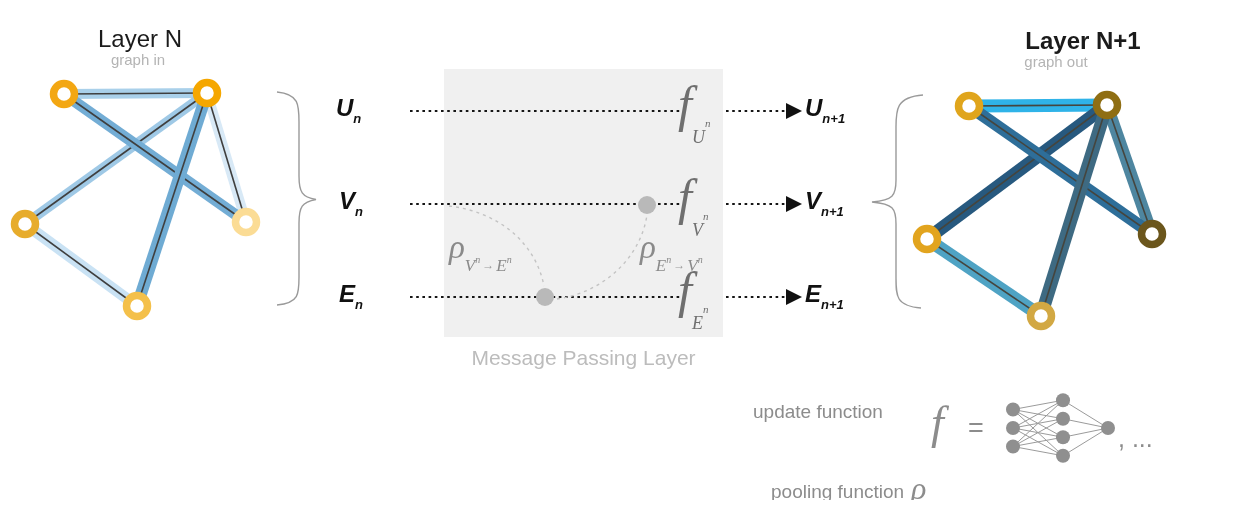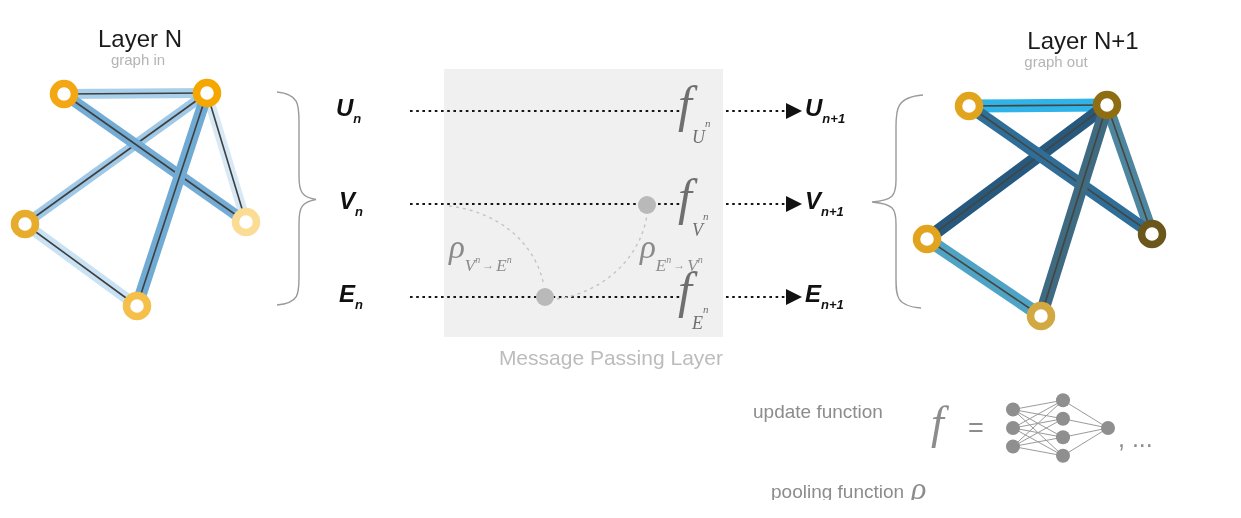--- a/index.html
+++ b/index.html
@@ -15,21 +15,21 @@
   .var-sub{font-size:13px;font-weight:700;font-style:italic;vertical-align:-7px;}
   .f-wrap{color:#6f6f6f;}
   .f-sym{font-family:"Liberation Serif",serif;font-style:italic;font-size:50px;}
   .f-sub{font-family:"Liberation Serif",serif;font-style:italic;font-size:18px;vertical-align:-22px;}
   .f-subsub{font-family:"Liberation Serif",serif;font-style:italic;font-size:11px;vertical-align:-6px;}
   .rho-wrap{color:#8a8a8a;}
   .rho-sym{font-family:"Liberation Serif",serif;font-style:italic;font-size:33px;}
   .rho-sub{font-family:"Liberation Serif",serif;font-style:italic;font-size:17px;vertical-align:-13px;}
   .rho-subsub{font-family:"Liberation Serif",serif;font-style:italic;font-size:10px;vertical-align:-5px;}
   .rho-arrow{font-size:12px;vertical-align:-11px;padding:0 2px;color:#9a9a9a;}
-  .box-label{font-size:21px;color:#bcbcbc;text-align:right;}
+  .box-label{font-size:21px;color:#bcbcbc;text-align:center;}
   .legend-label{font-size:19px;color:#8c8c8c;}
   .legend-f{font-family:"Liberation Serif",serif;font-style:italic;font-size:46px;color:#8c8c8c;}
   .legend-eq{font-size:27px;color:#8c8c8c;font-weight:500;}
   .legend-ellipsis{font-size:25px;color:#8c8c8c;}
   .legend-rho{font-family:"Liberation Serif",serif;font-style:italic;font-size:32px;color:#8c8c8c;}
 </style>
 </head>
 <body>
 
 <div id="stage">
@@ -122,21 +122,21 @@
         <circle cx="1063" cy="400.25" r="7" fill="#8f8f8f"></circle>
         <circle cx="1063" cy="418.75" r="7" fill="#8f8f8f"></circle>
         <circle cx="1063" cy="437.25" r="7" fill="#8f8f8f"></circle>
         <circle cx="1063" cy="455.75" r="7" fill="#8f8f8f"></circle>
         <circle cx="1108" cy="428" r="7" fill="#8f8f8f"></circle>
       </g>
   </svg>
 
   <div class="txt center graph-title" style="left:140px;top:25px;">Layer N</div>
   <div class="txt center graph-subtitle" style="left:138px;top:51px;">graph in</div>
-  <div class="txt center graph-title" style="left:1083px;top:27px;">Layer N+1</div>
+  <div class="txt center graph-title" style="left:1083px;top:27px;font-weight:bold;">Layer N+1</div>
   <div class="txt center graph-subtitle" style="left:1056px;top:53px;">graph out</div>
 
   <div class="txt var-label" style="left:336px;top:94px;"><span>U</span><span class="var-sub">n</span></div>
   <div class="txt f-wrap" style="left:678px;top:75px;"><span class="f-sym">f</span><span class="f-sub">U</span><span class="f-subsub">n</span></div>
   <div class="txt var-label" style="left:805px;top:94px;"><span>U</span><span class="var-sub">n+1</span></div>
 
   <div class="txt var-label" style="left:339px;top:187px;"><span>V</span><span class="var-sub">n</span></div>
   <div class="txt f-wrap" style="left:678px;top:168px;"><span class="f-sym">f</span><span class="f-sub">V</span><span class="f-subsub">n</span></div>
   <div class="txt var-label" style="left:805px;top:187px;"><span>V</span><span class="var-sub">n+1</span></div>
 

